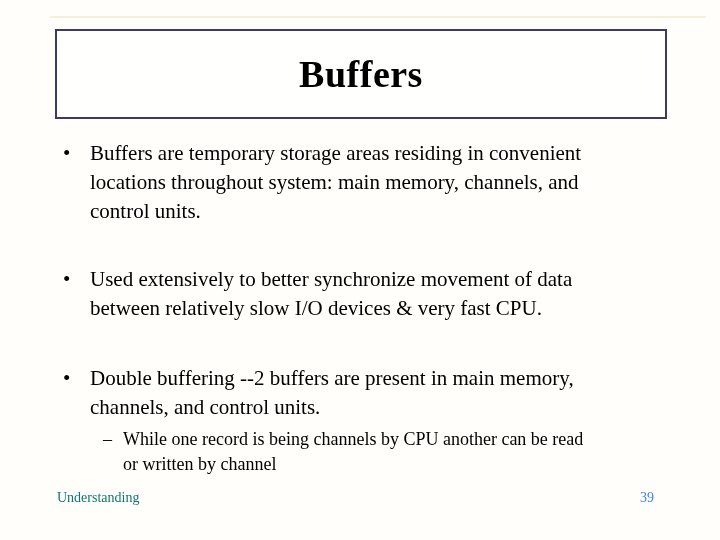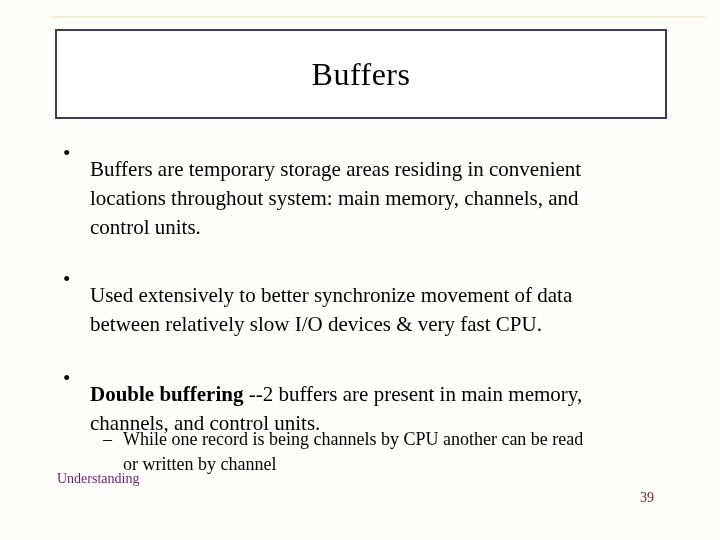--- a/index.html
+++ b/index.html
@@ -29,40 +29,39 @@
     top: 29px;
     width: 612px;
     height: 90px;
     border: 2px solid #3b3b60;
     background: #fffffe;
     display: flex;
     align-items: center;
     justify-content: center;
   }
   .slide-title {
-    font-size: 32px;
-    font-weight: normal;
+    font-size: 38px;
+    font-weight: bold;
     letter-spacing: 0.5px;
   }
 
   .bullet {
     position: absolute;
     display: flex;
     align-items: flex-start;
     font-size: 21px;
     line-height: 29px;
   }
   .bullet .glyph {
     flex: none;
     width: 27px;
   }
   .bullet .text {
     white-space: pre-line;
     width: 585px;
-    margin-top: 16px;
   }
   .bullet-1 { left: 63px; top: 139px; }
   .bullet-2 { left: 63px; top: 265px; }
   .bullet-3 { left: 63px; top: 364px; }
 
   .sub-bullet {
     position: absolute;
     left: 103px;
     top: 427px;
     display: flex;
@@ -72,36 +71,36 @@
   }
   .sub-bullet .glyph {
     flex: none;
     width: 20px;
   }
   .sub-bullet .text {
     white-space: pre-line;
     width: 560px;
   }
 
-  .bold-lead { font-weight: bold; }
+  .bold-lead { font-weight: normal; }
 
   .footer-left {
     position: absolute;
     left: 57px;
-    top: 470px;
+    top: 489px;
     font-size: 14px;
     line-height: 17.5px;
-    color: #701a75;
+    color: #0f766e;
   }
   .page-number {
     position: absolute;
     left: 640px;
     top: 490px;
     font-size: 14px;
-    color: #7f1d1d;
+    color: #3b82f6;
   }
 </style>
 </head>
 <body>
 
 <div class="accent-line"></div>
 
 <div class="title-box">
   <div class="slide-title">Buffers</div>
 </div>

